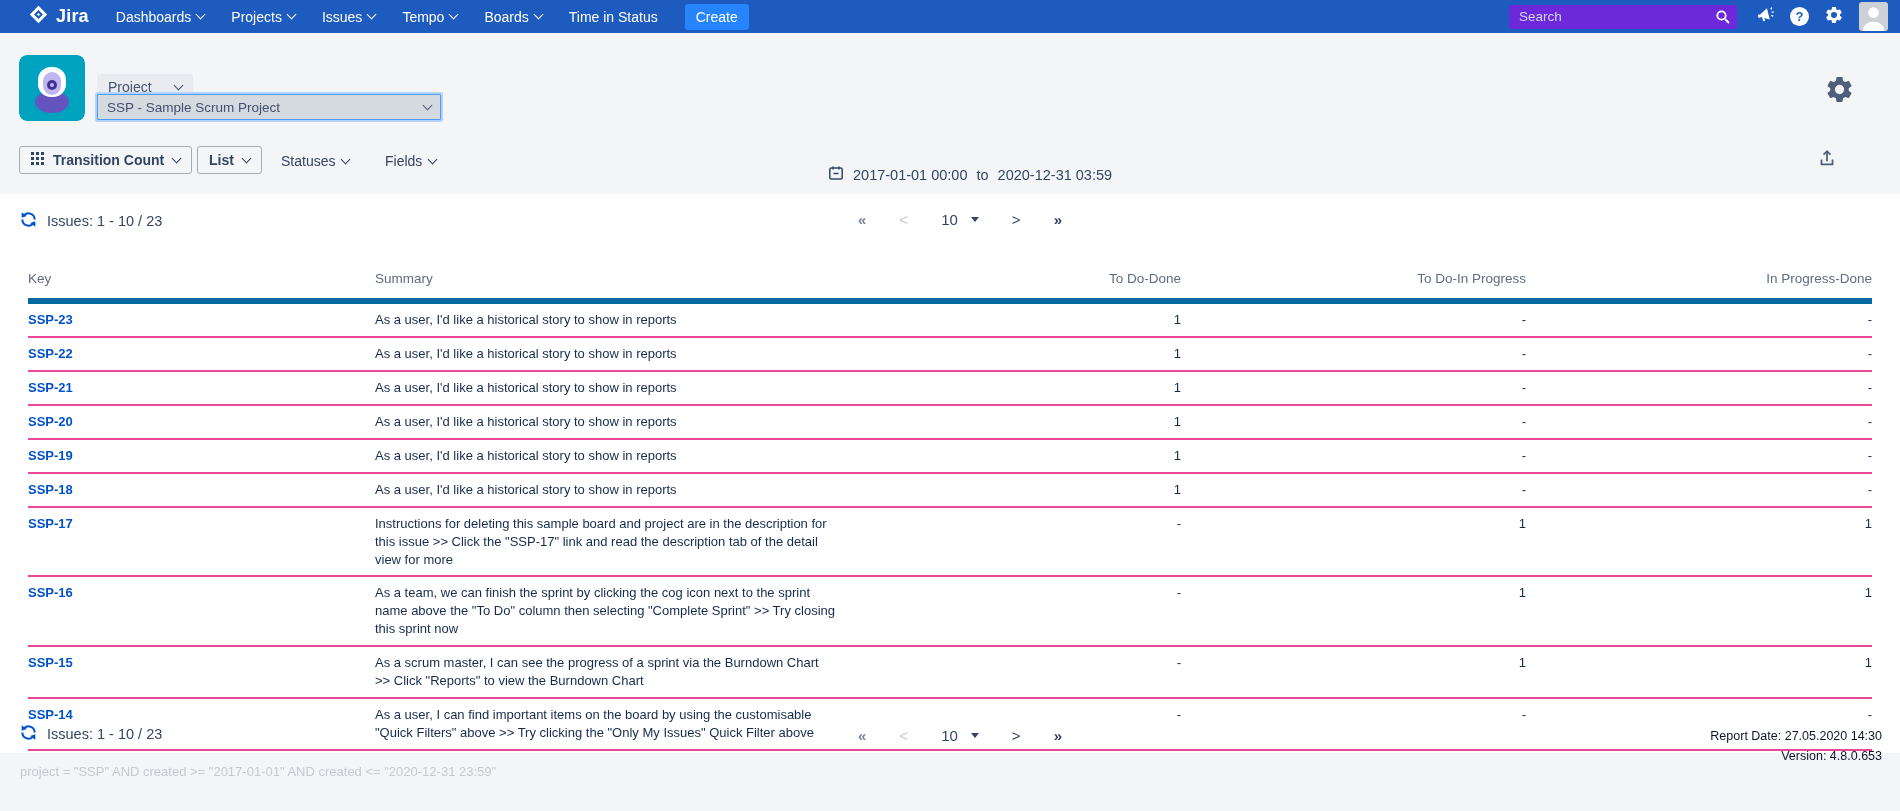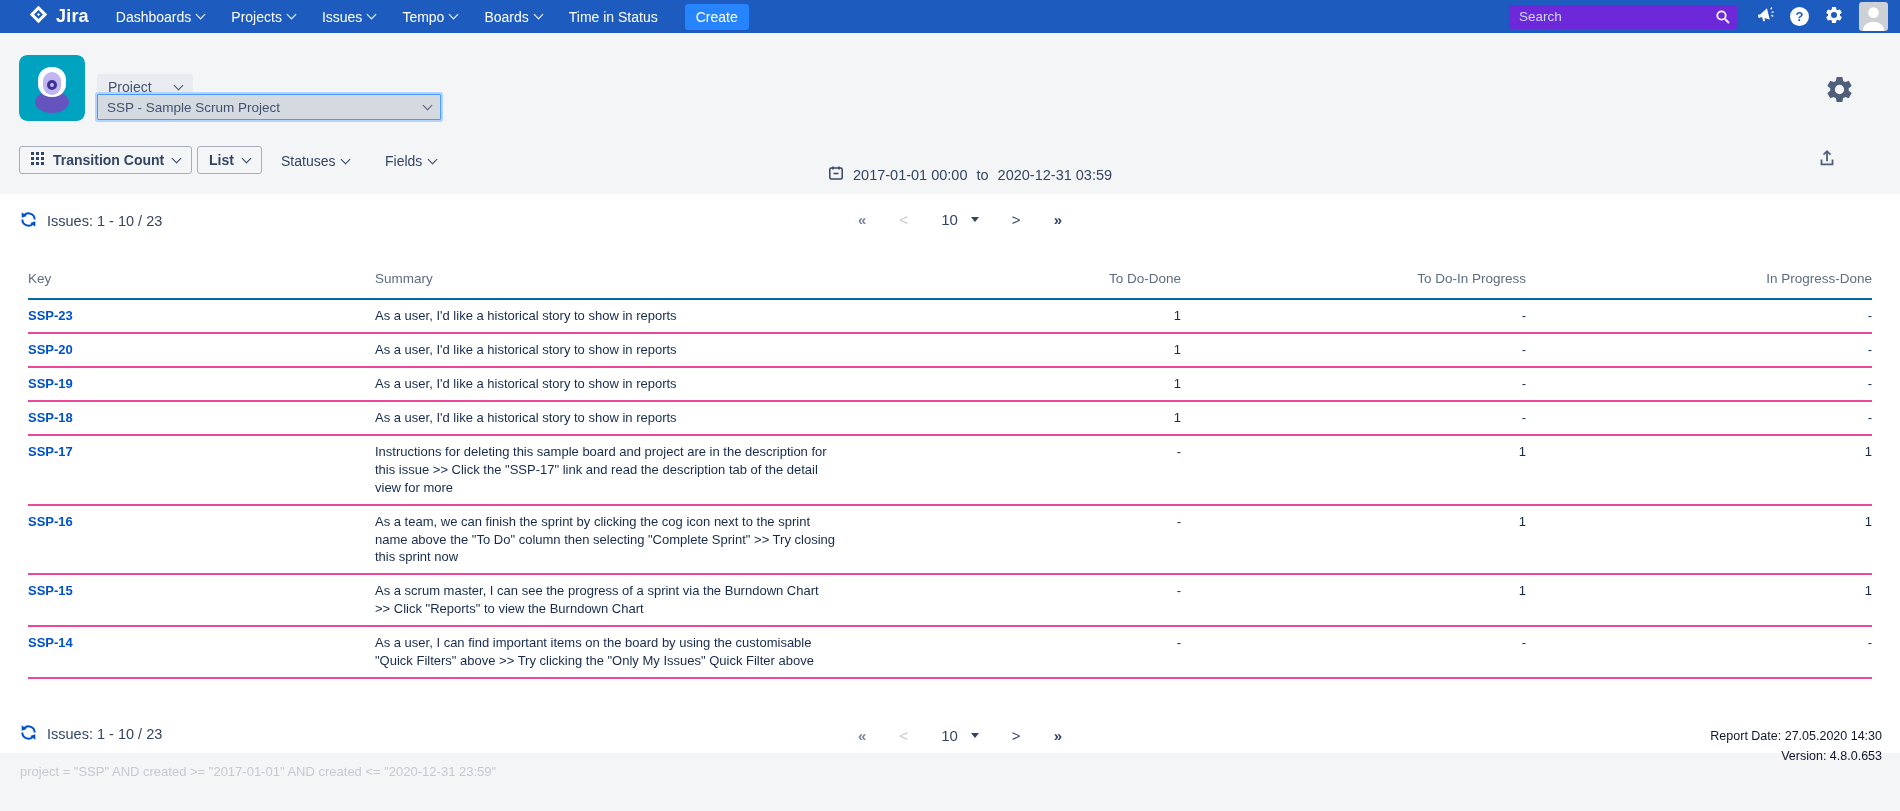--- a/index.html
+++ b/index.html
@@ -70,21 +70,21 @@
   .pg.prev{color:#C1C7D0;}
   .pg.last{font-weight:700;}
   .pg-size{display:flex;align-items:center;gap:13px;cursor:pointer;}
   .pg-size .num{color:#344563;font-size:15px;}
   .tri{width:0;height:0;border-left:4px solid transparent;border-right:4px solid transparent;
        border-top:5px solid #344563;}
 
   
   .issues-table{position:absolute;top:263px;left:28px;width:1844px;border-collapse:collapse;table-layout:fixed;}
   .issues-table th{font-size:13.5px;color:#5E6C84;font-weight:400;text-align:left;
-                   padding:8px 0 12px;border-bottom:2px solid #0369a1;}
+                   padding:8px 0 12px;border-bottom:6px solid #0369a1;}
   .issues-table th.num{text-align:right;}
   .issues-table td{font-size:13px;color:#172B4D;vertical-align:top;padding:7px 0;
                    border-bottom:2px solid #ec4899;line-height:1.38;}
   .issues-table td.num{text-align:right;}
   .issues-table td.summary{padding-right:18px;}
   .issues-table td.key a{color:#0052CC;font-weight:700;text-decoration:none;cursor:pointer;}
 
   
   .report-block{position:absolute;top:726px;right:18px;text-align:right;color:#0f172a;
                 font-size:12.5px;line-height:20px;z-index:3;}
@@ -313,20 +313,34 @@
     </thead>
     <tbody>
       <tr>
         <td class="key"><a>SSP-23</a></td>
         <td class="summary">As a user, I'd like a historical story to show in reports</td>
         <td class="num">1</td>
         <td class="num">-</td>
         <td class="num">-</td>
       </tr>
       <tr>
+        <td class="key"><a>SSP-22</a></td>
+        <td class="summary">As a user, I'd like a historical story to show in reports</td>
+        <td class="num">1</td>
+        <td class="num">-</td>
+        <td class="num">-</td>
+      </tr>
+      <tr>
+        <td class="key"><a>SSP-21</a></td>
+        <td class="summary">As a user, I'd like a historical story to show in reports</td>
+        <td class="num">1</td>
+        <td class="num">-</td>
+        <td class="num">-</td>
+      </tr>
+      <tr>
         <td class="key"><a>SSP-20</a></td>
         <td class="summary">As a user, I'd like a historical story to show in reports</td>
         <td class="num">1</td>
         <td class="num">-</td>
         <td class="num">-</td>
       </tr>
       <tr>
         <td class="key"><a>SSP-19</a></td>
         <td class="summary">As a user, I'd like a historical story to show in reports</td>
         <td class="num">1</td>

